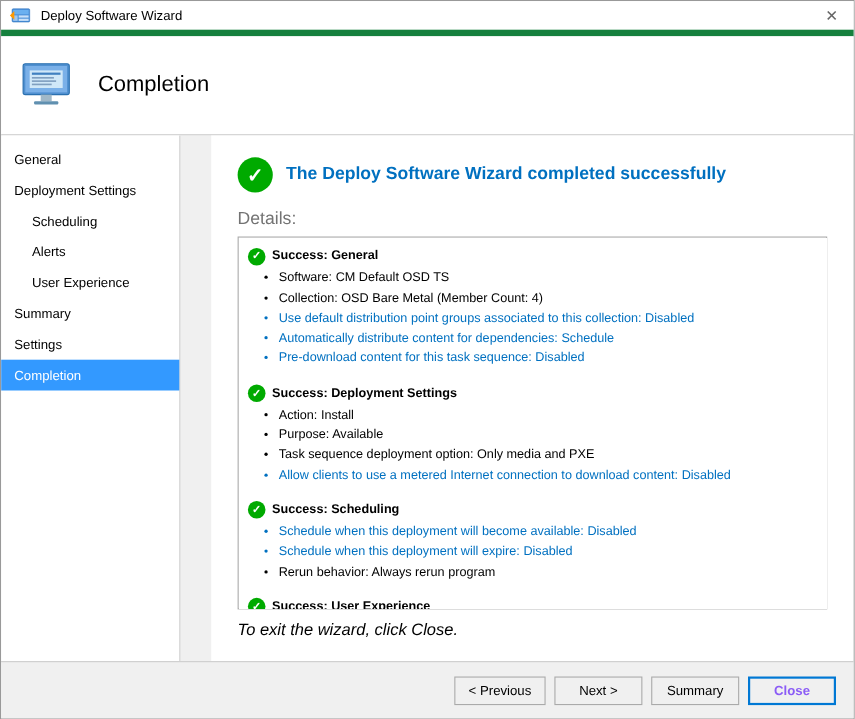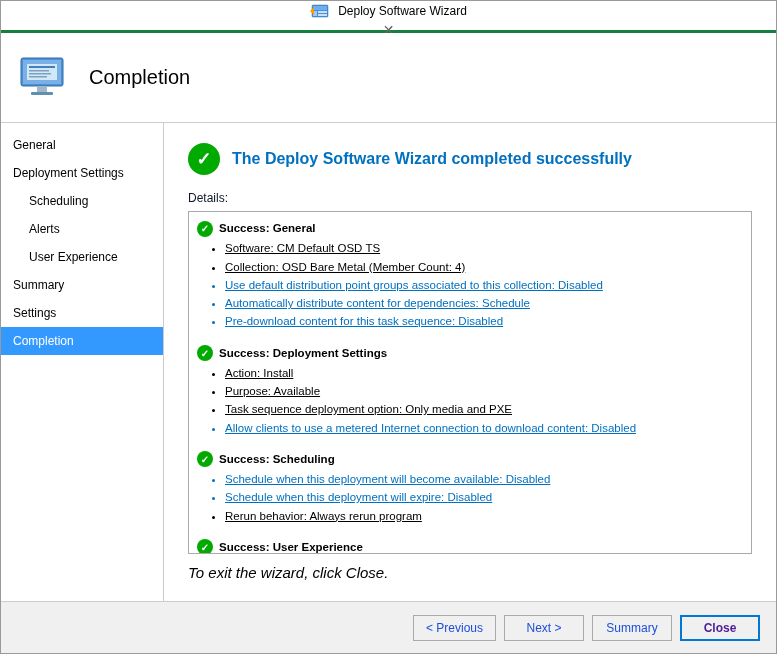--- a/index.html
+++ b/index.html
@@ -22,23 +22,22 @@
       display: flex;
       flex-direction: column;
       box-shadow: 2px 2px 8px rgba(0,0,0,0.3);
     }
     .title-bar {
       background: #fff;
       height: 32px;
       display: flex;
       align-items: center;
       padding: 0 8px;
-      border-bottom: 3px solid #15803d;
+      border-bottom: 6px solid #15803d;
       justify-content: space-between;
-      flex-direction: column;
     }
     .title-bar-left {
       display: flex;
       align-items: center;
       gap: 8px;
     }
     .title-bar-icon {
       width: 20px;
       height: 20px;
     }
@@ -68,20 +67,21 @@
     }
     .header-icon {
       width: 56px;
       height: 56px;
       flex-shrink: 0;
     }
     .main-content {
       display: flex;
       flex: 1;
       overflow: hidden;
+      gap: 28px;
     }
     .sidebar {
       width: 163px;
       background: #fff;
       border-right: 1px solid #ccc;
       padding: 8px 0;
     }
     .sidebar-item {
       padding: 4px 12px;
       cursor: pointer;
@@ -109,22 +109,22 @@
       align-items: center;
       gap: 12px;
       margin-bottom: 16px;
     }
     .success-text {
       font-size: 16px;
       color: #0070c0;
       font-weight: bold;
     }
     .details-label {
-      font-size: 12px;
-      color: #0f172a;
+      font-size: 16px;
+      color: #737373;
       margin-bottom: 6px;
     }
     .details-box {
       border: 1px solid #aaa;
       background: #fff;
       flex: 1;
       overflow-y: scroll;
       padding: 8px;
       font-size: 11.5px;
       line-height: 1.5;
@@ -139,21 +139,20 @@
       margin-bottom: 3px;
       font-weight: bold;
     }
     .section-items {
       list-style: disc;
       padding-left: 28px;
     }
     .section-items li {
       margin-bottom: 1px;
       color: #000;
-      text-decoration: underline;
     }
     .section-items li.blue {
       color: #0070c0;
     }
     .exit-text {
       margin-top: 10px;
       font-size: 15px;
       color: #000;
       font-style: italic;
     }
@@ -171,28 +170,28 @@
       height: 26px;
       min-width: 80px;
       padding: 0 12px;
       border: 1px solid #aaa;
       background: #f0f0f0;
       cursor: pointer;
       font-size: 12px;
       color: #333;
     }
     .footer-btn:disabled {
-      color: #1d4ed8;
+      color: #000000;
       cursor: default;
     }
     .footer-btn.primary {
       border: 2px solid #0078d4;
       background: #f0f0f0;
       font-weight: bold;
-      color: #4c1d95;
+      color: #8b5cf6;
     }
     
     .details-box::-webkit-scrollbar {
       width: 16px;
     }
     .details-box::-webkit-scrollbar-track {
       background: #f5f5f5;
       border-left: 1px solid #ccc;
     }
     .details-box::-webkit-scrollbar-thumb {

